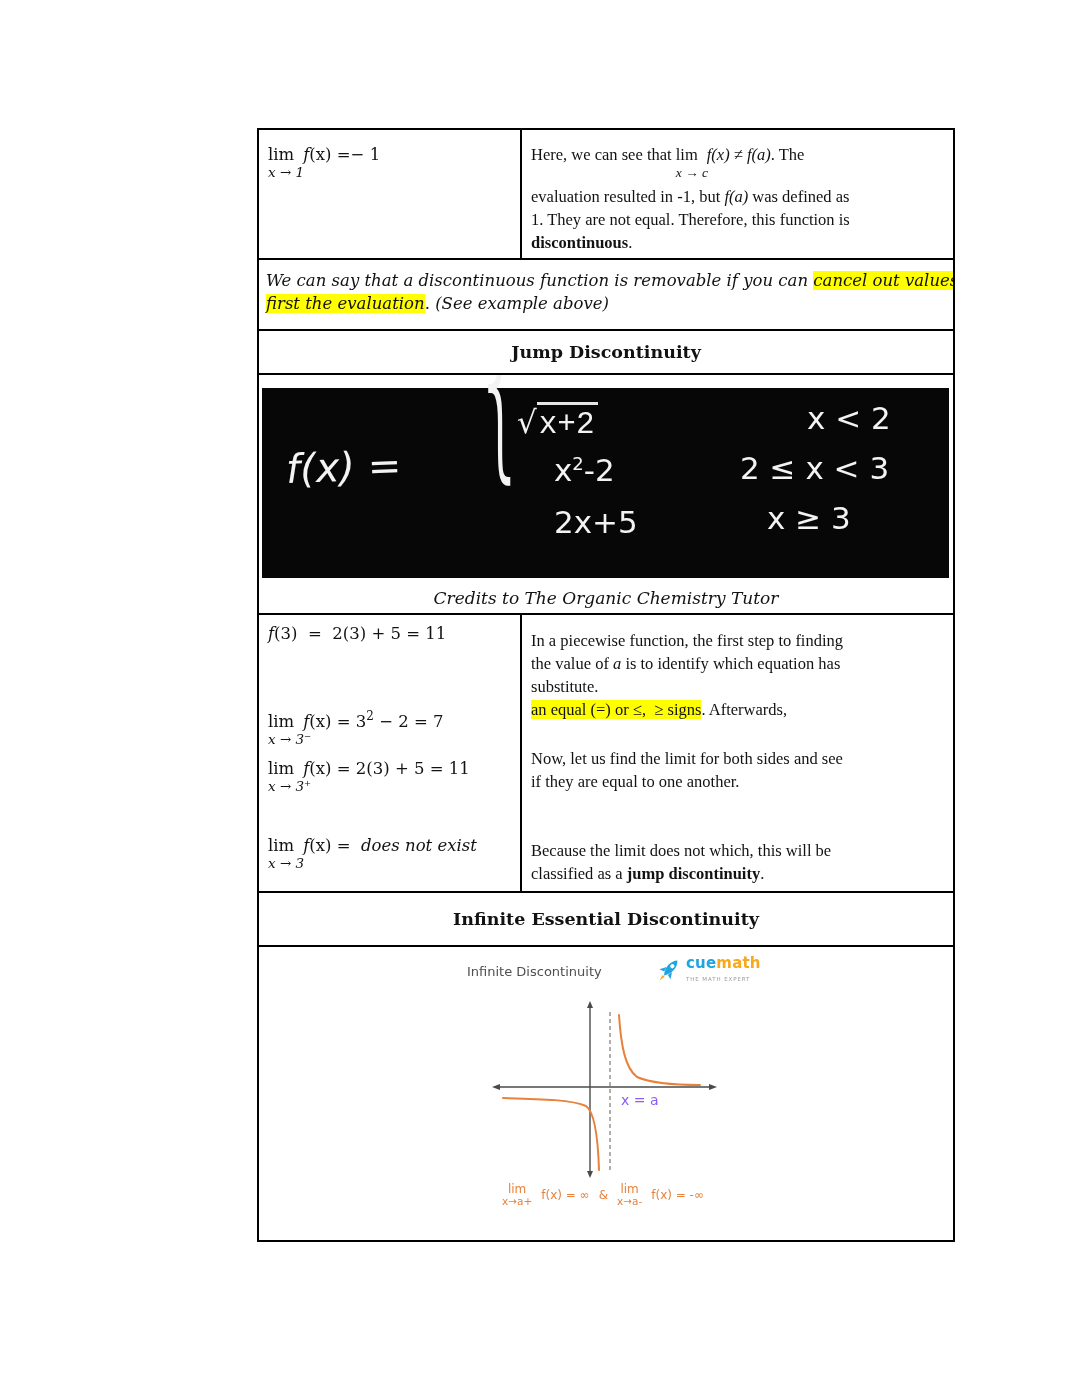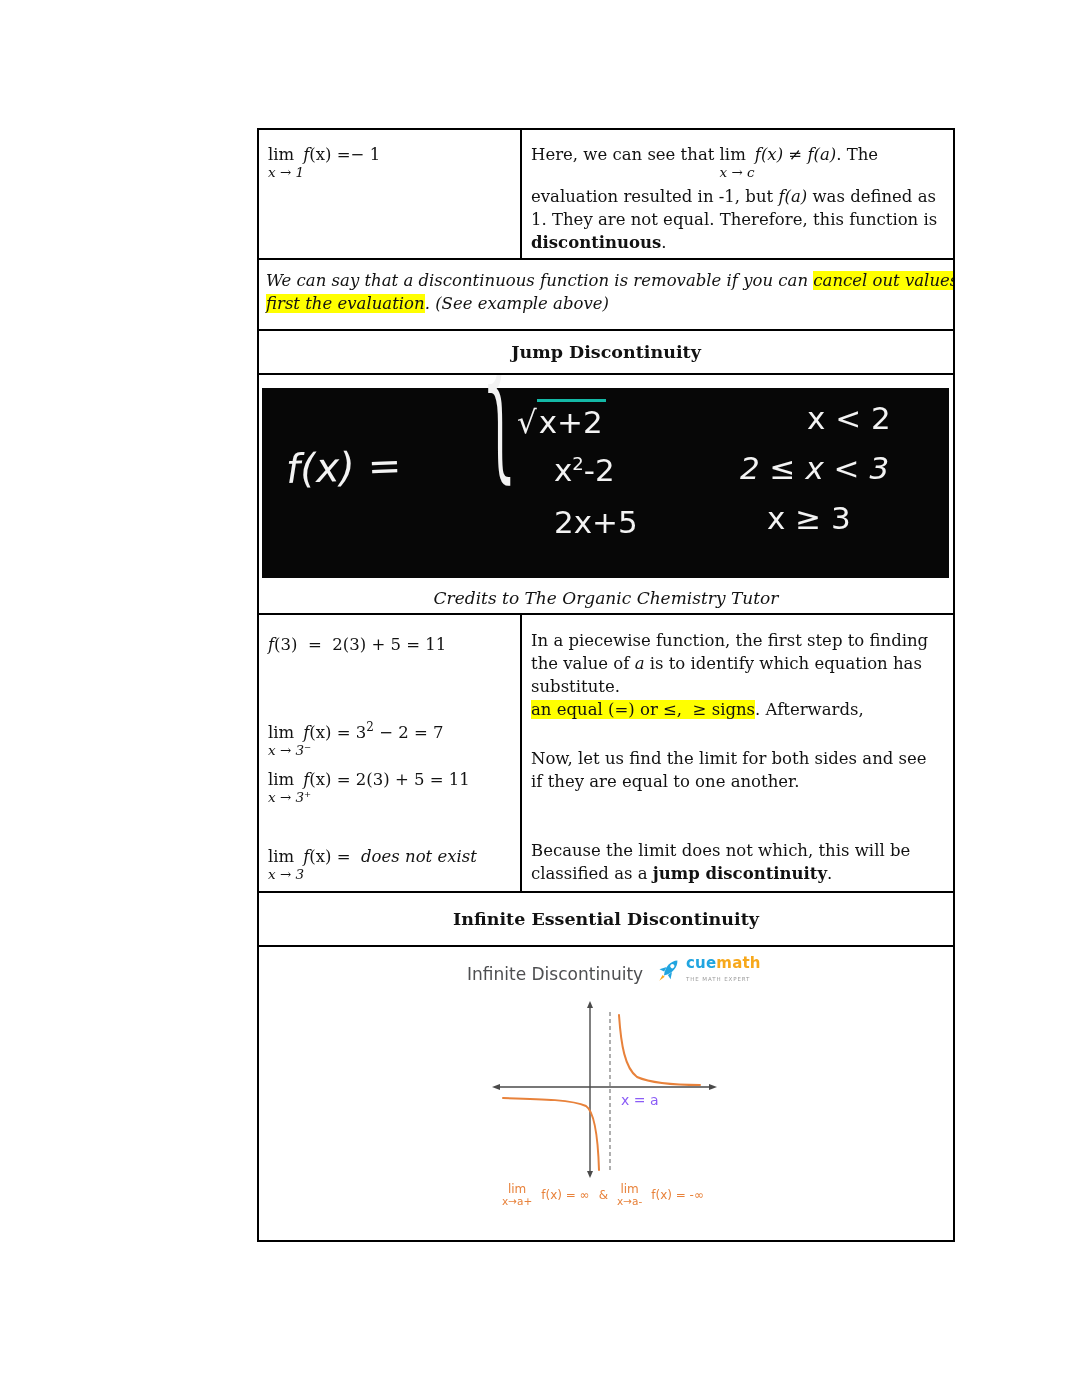--- a/index.html
+++ b/index.html
@@ -5,21 +5,21 @@
   html,body{margin:0;padding:0;}
   body{
     width:1080px;height:1397px;position:relative;background:#ffffff;
     font-family:"DejaVu Serif", serif;color:#121212;
     -webkit-font-smoothing:antialiased;
   }
   .sheet{position:absolute;left:257px;top:130px;width:698px;font-size:16.5px;}
   .trow{box-sizing:border-box;border:2px solid #000;margin-top:-2px;background:#fff;position:relative;overflow:hidden;}
   .cols{display:flex;align-items:stretch;}
   .cleft{width:263px;box-sizing:border-box;border-right:2px solid #000;flex:none;overflow:hidden;}
-  .cright{flex:1;min-width:0;overflow:hidden;}
+  .cright{flex:1;min-width:0;overflow:hidden;font-family:Liberation Serif, serif;}
   .pad{padding:13px 9px 0 9px;}
   .h132{height:132px}.h73{height:73px}.h46{height:46px}.h242{height:242px}
   .h280{height:280px}.h44{height:56px}.h297{height:297px}
   .bl{line-height:23px;white-space:nowrap;}
   .gapafter{margin-bottom:19px;}
   .mi{font-style:italic;}
   .b{font-weight:bold;}
   .pre{white-space:pre-wrap;}
   .hl{background:var(--hl,#ffff00);}
   .center{display:flex;align-items:center;justify-content:center;}
@@ -32,28 +32,28 @@
   .board{position:relative;width:687px;height:190px;background:#070707;margin-left:3px;
          color:#f3f3f3;font-family:"DejaVu Sans",sans-serif;}
   .board .fx{position:absolute;left:24px;top:56px;font-size:40px;font-style:italic;transform:rotate(-2deg);}
   .board .brace{position:absolute;left:206px;top:-24px;font-size:120px;line-height:120px;
                 transform:scale(0.7,1.75);transform-origin:20px 120px;font-weight:100;}
   .bexpr{position:absolute;font-size:31px;white-space:nowrap;}
   .b-e1{left:255px;top:16px;}
   .b-e2{left:292px;top:64px;}
   .b-e3{left:292px;top:116px;}
   .b-c1{left:545px;top:12px;}
-  .b-c2{left:478px;top:62px;font-style:italic;}
+  .b-c2{left:478px;top:62px;}
   .b-c3{left:505px;top:112px;}
-  .radicand{border-top:3px solid #14b8a6;padding:2px 3px 0 2px;}
+  .radicand{border-top:3px solid #e5e5e5;padding:2px 3px 0 2px;font-family:Liberation Mono, monospace;}
   .bsup{font-size:18px;position:relative;top:-11px;}
   .caption{margin-top:10px;text-align:center;font-style:italic;font-size:17px;}
   
   .g-title{position:absolute;left:208px;top:17px;font-family:"DejaVu Sans",sans-serif;
-           font-size:17px;color:#4e4f51;}
+           font-size:13px;color:#4e4f51;}
   .logo{position:absolute;left:396px;top:9px;display:flex;align-items:flex-start;}
   .logo-text{margin-left:4px;font-family:"DejaVu Sans",sans-serif;line-height:15px;}
   .logo-row{font-size:15px;font-weight:bold;letter-spacing:0.2px;}
   .logo-cue{color:var(--lblue,#21a5e0);}
   .logo-math{color:var(--lorange,#f7a81b);}
   .tagline{font-size:5.5px;color:#9b9b9b;letter-spacing:0.9px;margin-top:1px;}
   .graph-svg{position:absolute;left:230px;top:53px;}
   .graph-label{position:absolute;left:362px;top:145px;font-family:"DejaVu Sans",sans-serif;
                font-size:14px;color:#8b5cf6;}
   .limits{position:absolute;left:243px;top:236px;display:flex;align-items:center;gap:9px;
@@ -114,21 +114,21 @@
       </div>
       <div class="bexpr b-e3">2x+5</div>
       <div class="bexpr b-c1">x &lt; 2</div>
       <div class="bexpr b-c2">2 ≤ x &lt; 3</div>
       <div class="bexpr b-c3">x ≥ 3</div>
     </div>
     <div class="caption">Credits to The Organic Chemistry Tutor</div>
   </div>
 
   <div class="trow cols h280">
-    <div class="cleft pad" style="padding-top:18px;">
+    <div class="cleft pad" style="padding-top:7px;">
       <div class="bl pre"><span class="mi">f</span><span class="pre">(3)  =  2(3) + 5 = 11</span></div>
       <div class="bl" style="margin-top:65px;">
         <span class="limwrap"><span>lim</span><span class="lims">x → 3⁻</span></span><span class="mi">f</span><span>(x) = 3</span><span class="msup">2</span><span> − 2 = 7</span>
       </div>
       <div class="bl" style="margin-top:22px;">
         <span class="limwrap"><span>lim</span><span class="lims">x → 3⁺</span></span><span class="mi">f</span><span>(x) = 2(3) + 5 = 11</span>
       </div>
       <div class="bl" style="margin-top:54px;">
         <span class="limwrap"><span>lim</span><span class="lims">x → 3</span></span><span class="mi">f</span><span class="pre">(x) =  </span><span class="mi">does not exist</span>
       </div>

